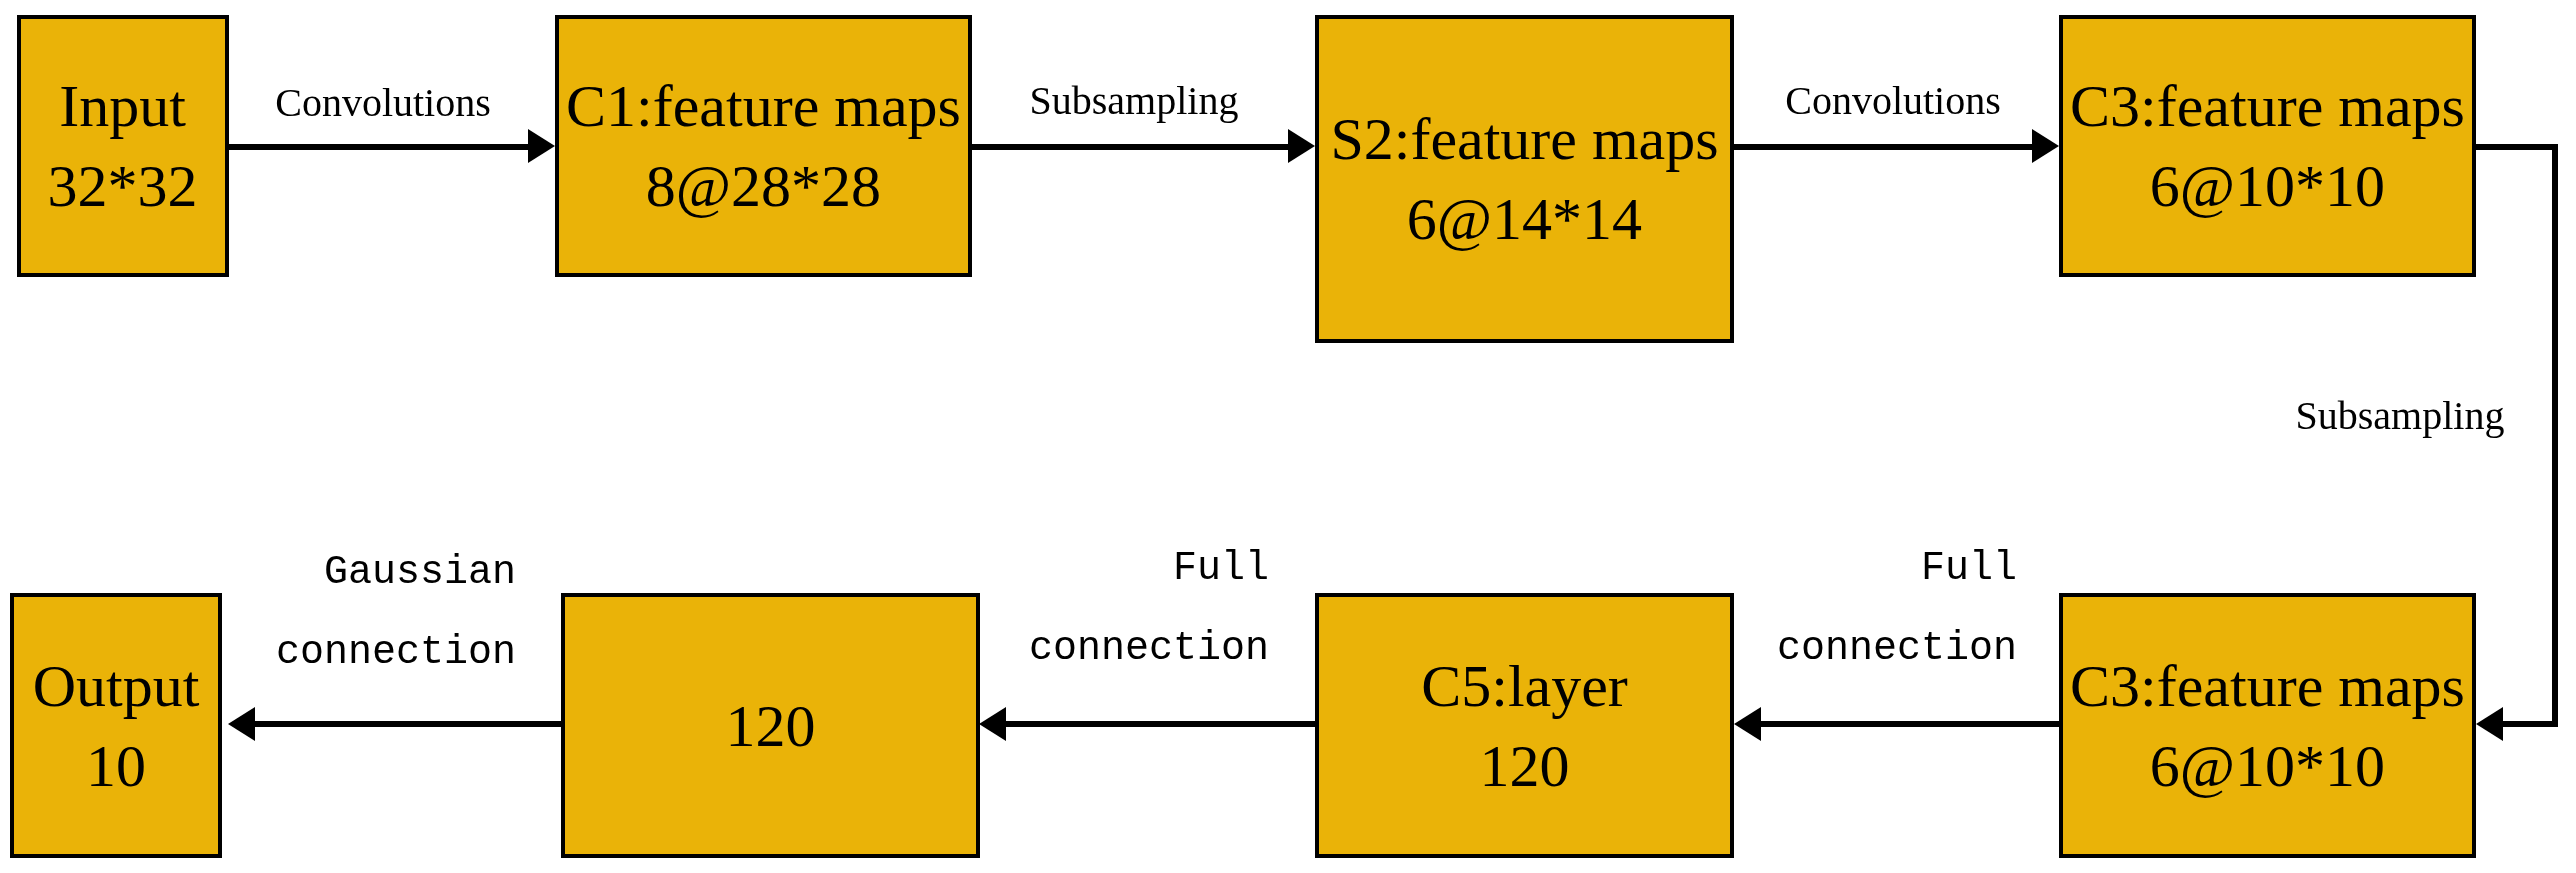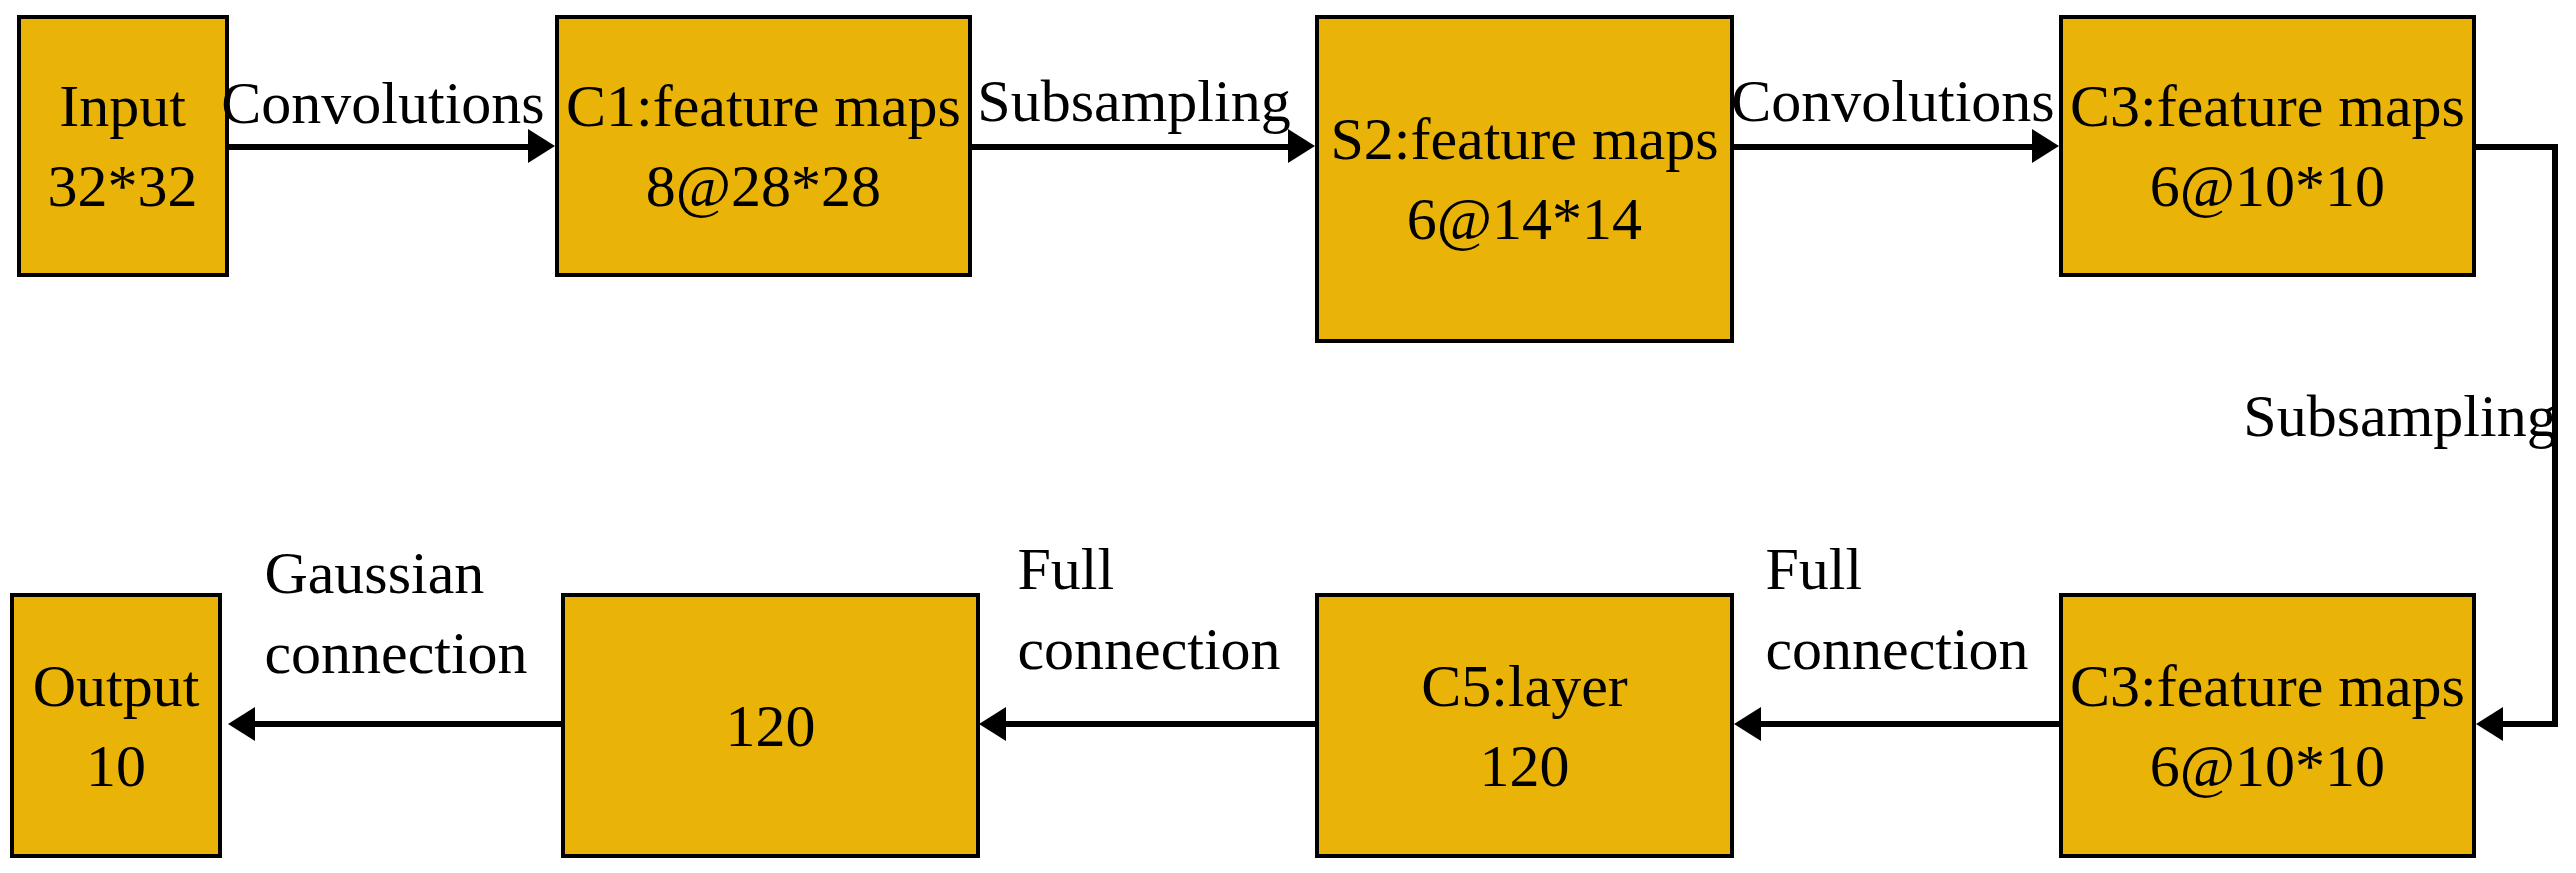--- a/index.html
+++ b/index.html
@@ -25,26 +25,26 @@
     flex-direction: column;
     justify-content: center;
     text-align: center;
     font-size: 60px;
     line-height: 80px;
     white-space: nowrap;
   }
   .lbl {
     position: absolute;
     transform: translate(-50%, -50%);
-    text-align: left;
-    font-size: 60px;
+    text-align: right;
+    font-size: 40px;
     line-height: 80px;
     white-space: nowrap;
   }
-  .lbl span { display: block; }
+  .lbl span { display: block; font-family: Liberation Mono, monospace; }
   .hline {
     position: absolute;
     height: 5.5px;
     background: #000000;
   }
   .vline {
     position: absolute;
     width: 5.5px;
     background: #000000;
   }

